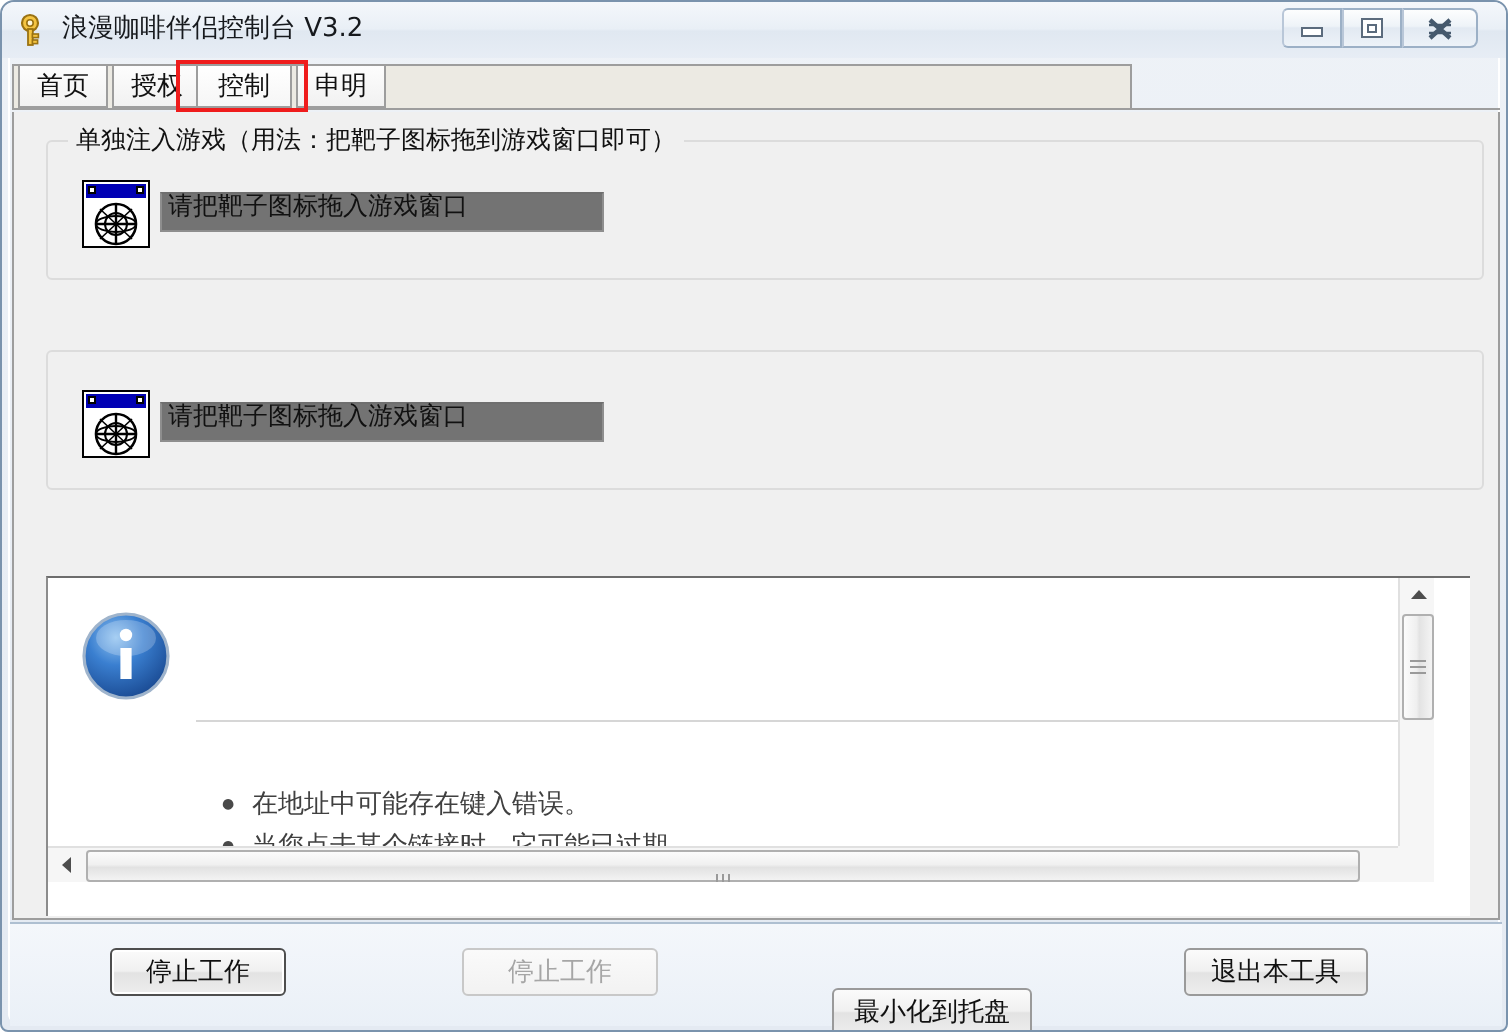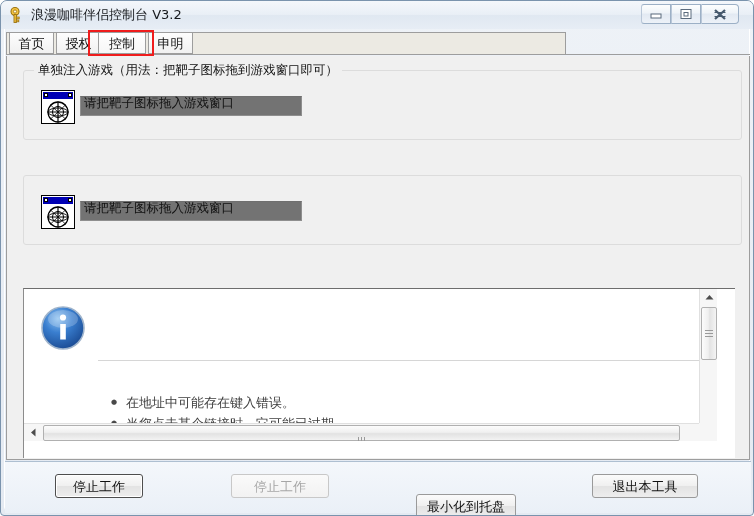--- a/index.html
+++ b/index.html
@@ -516,17 +516,17 @@
   <div id="bottombar">
     <div class="fbtn focused" style="left:50px;width:88px;">
       <span>停止工作</span>
     </div>
     <div class="fbtn disabled" style="left:226px;width:98px;">
       <span>停止工作</span>
     </div>
     <div class="fbtn" style="left:411px;width:100px;margin-top:20px;">
       <span>最小化到托盘</span>
     </div>
-    <div class="fbtn" style="left:587px;width:106px;">
+    <div class="fbtn" style="left:587px;width:92px;">
       <span>退出本工具</span>
     </div>
   </div>
 </div>
 
 </body></html>

